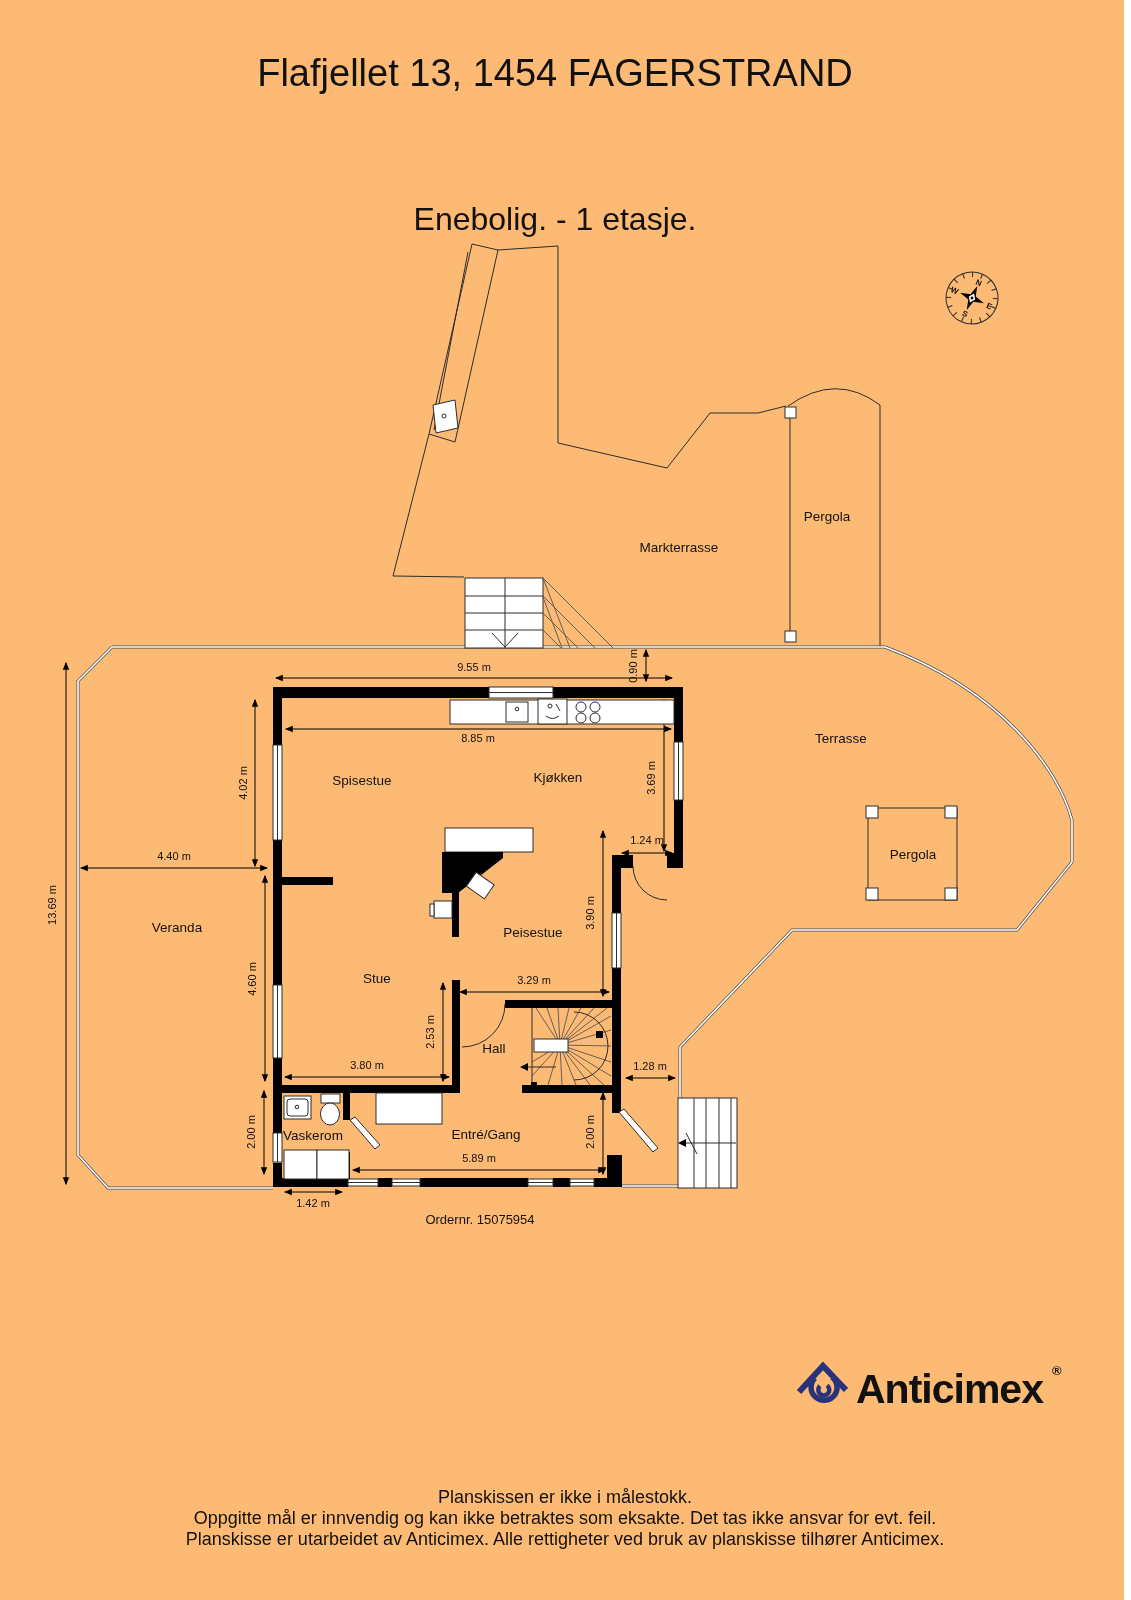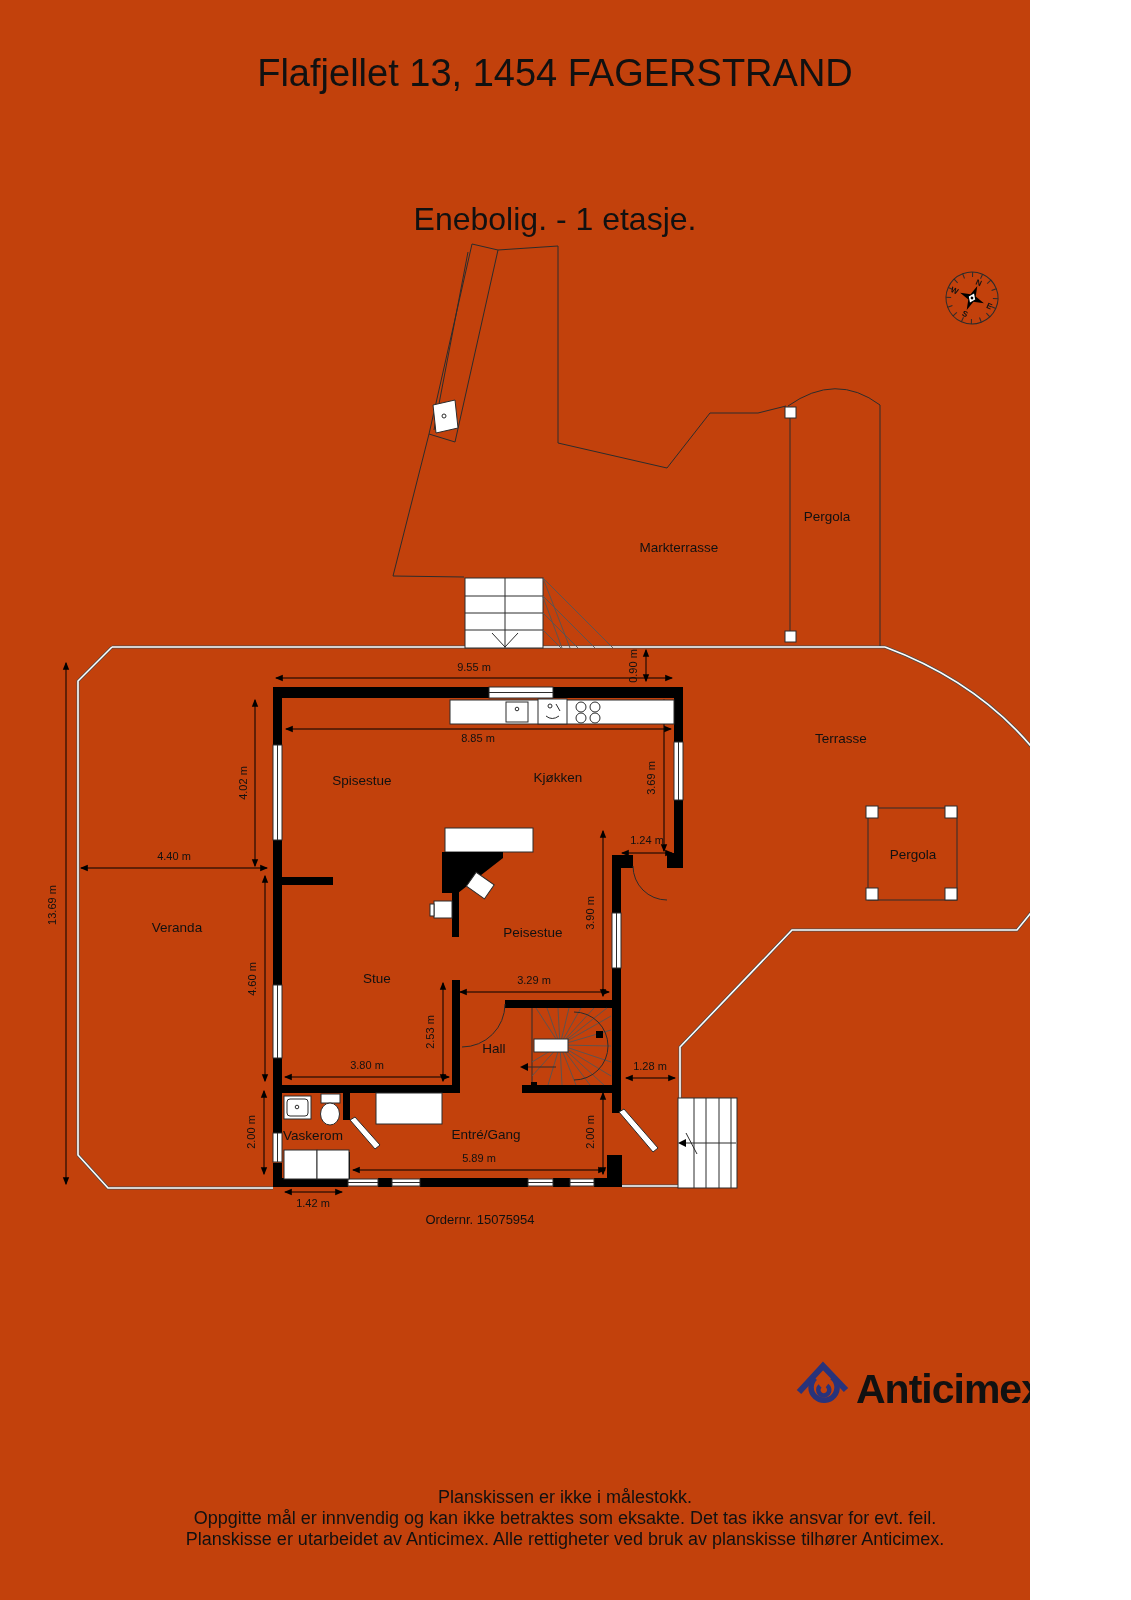--- a/index.html
+++ b/index.html
@@ -1,16 +1,16 @@
 <!DOCTYPE html>
 <html><head>
 <meta charset="utf-8">
 <style>
   html,body { margin:0; padding:0; background:#fff; }
-  .page { position:relative; width:1030px; height:1600px; background:#c2410c;
+  .page { position:relative; width:1124px; height:1600px; background:#fdba74;
           font-family:"Liberation Sans", sans-serif; overflow:hidden; }
   svg { position:absolute; left:0; top:0; }
   text { fill:#111; }
   .title    { font-size:38px; text-anchor:middle; }
   .subtitle { font-size:32px; text-anchor:middle; }
   .room     { font-size:13.5px; text-anchor:middle; }
   .dimtxt   { font-size:11px; text-anchor:middle; }
   .ordertxt { font-size:13px; text-anchor:middle; }
   .foot     { font-size:18px; text-anchor:middle; }
   .wall     { fill:#000; stroke:none; }

